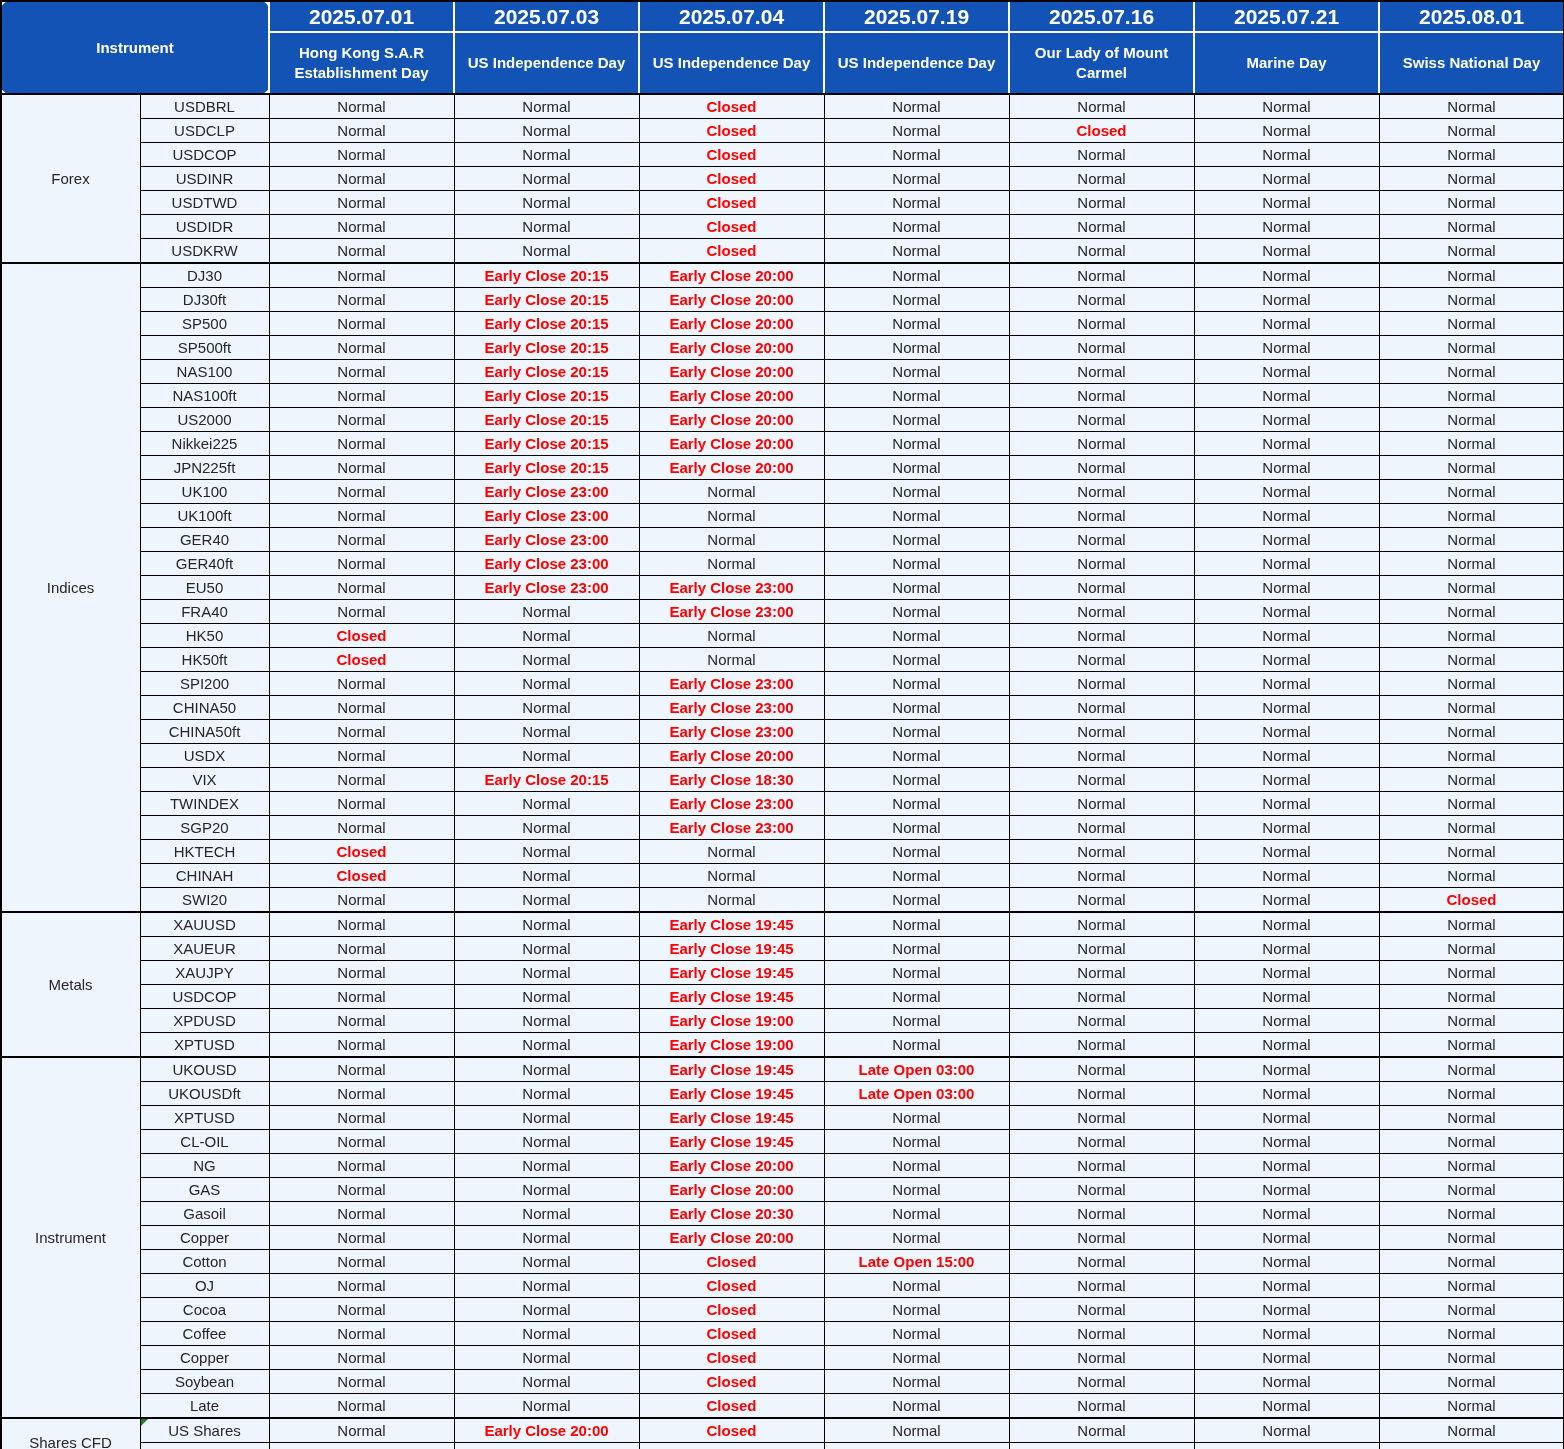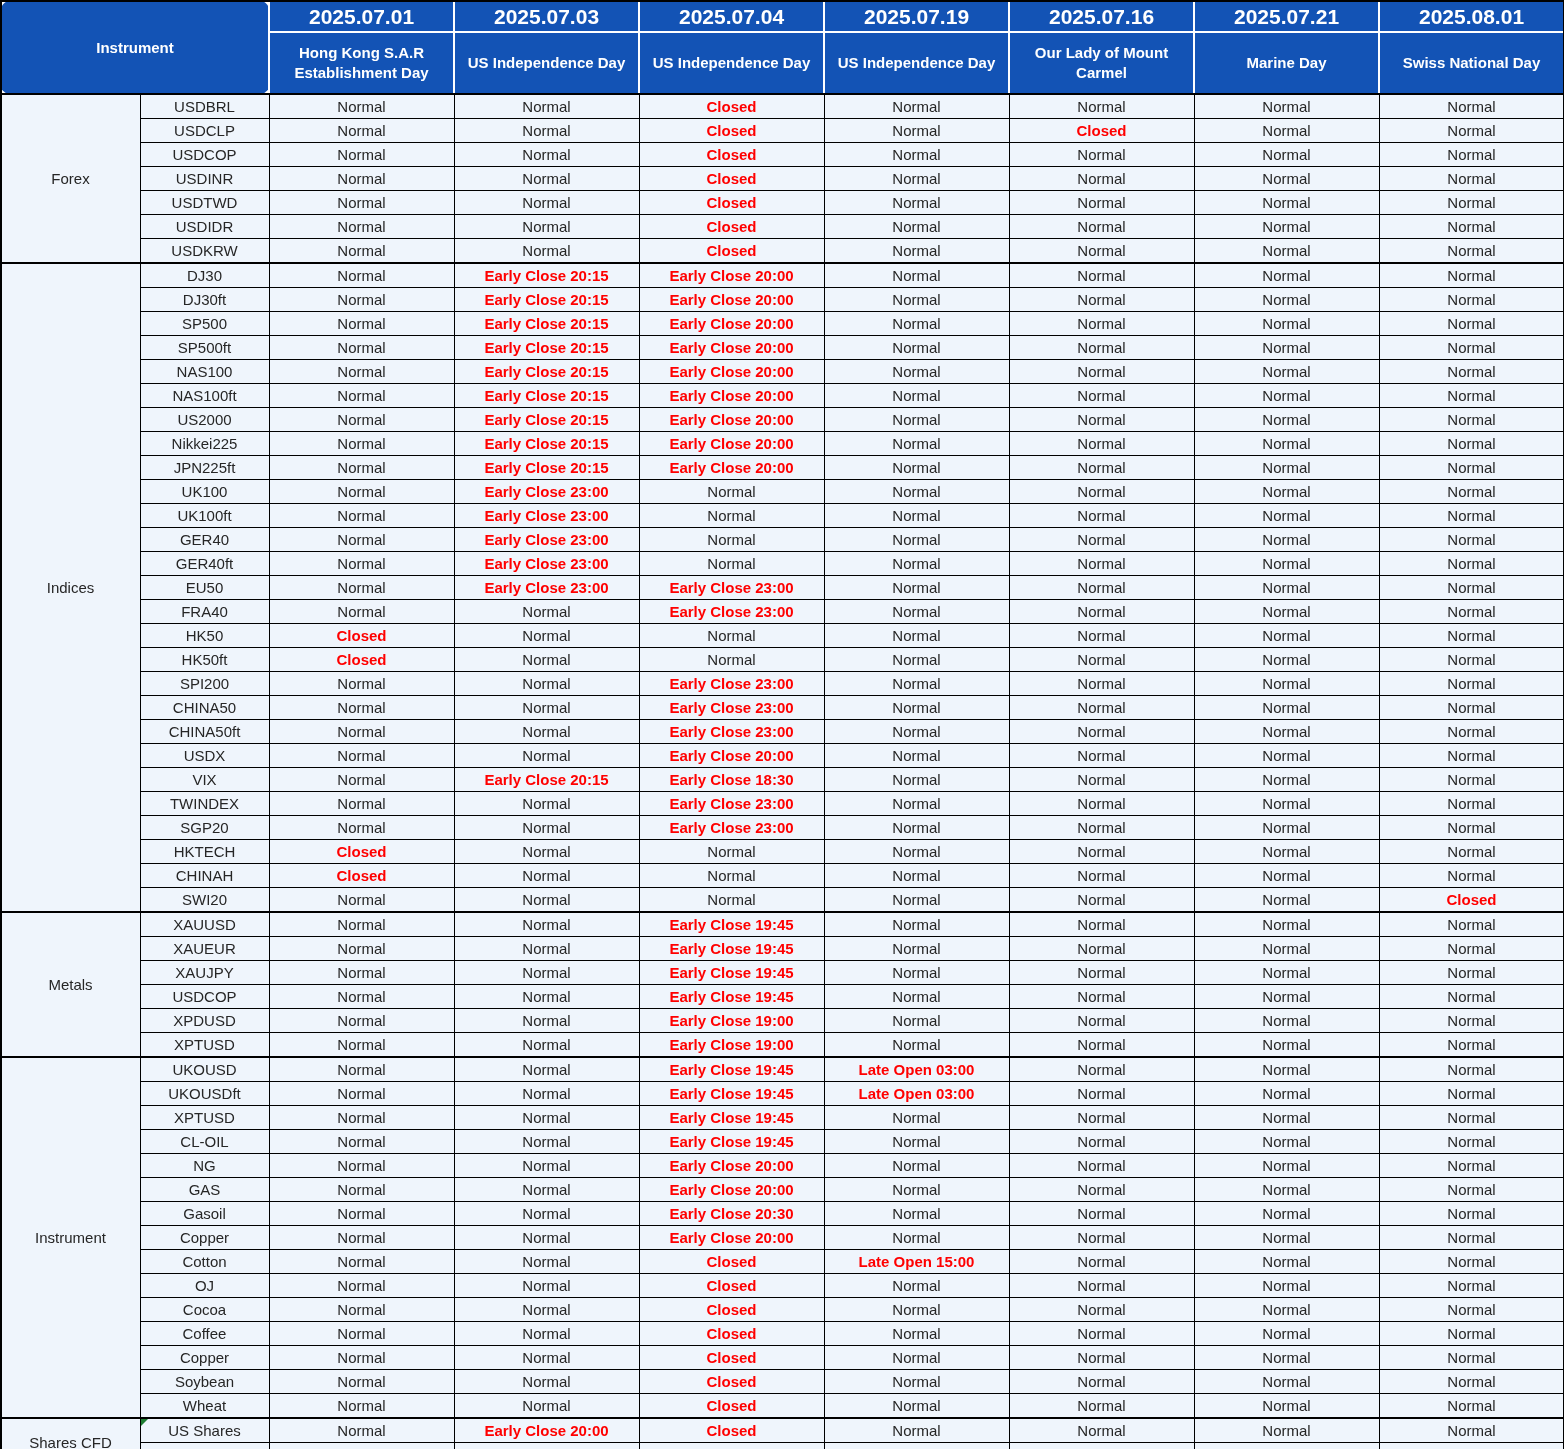--- a/index.html
+++ b/index.html
@@ -630,21 +630,21 @@
         <td class="inst">Soybean</td>
         <td class="val">Normal</td>
         <td class="val">Normal</td>
         <td class="val red">Closed</td>
         <td class="val">Normal</td>
         <td class="val">Normal</td>
         <td class="val">Normal</td>
         <td class="val">Normal</td>
       </tr>
       <tr>
-        <td class="inst">Wheat</td>
+        <td class="inst">Late</td>
         <td class="val">Normal</td>
         <td class="val">Normal</td>
         <td class="val red">Closed</td>
         <td class="val">Normal</td>
         <td class="val">Normal</td>
         <td class="val">Normal</td>
         <td class="val">Normal</td>
       </tr>
       <tr>
         <td class="cat group-start" rowspan="2">Shares CFD</td>

